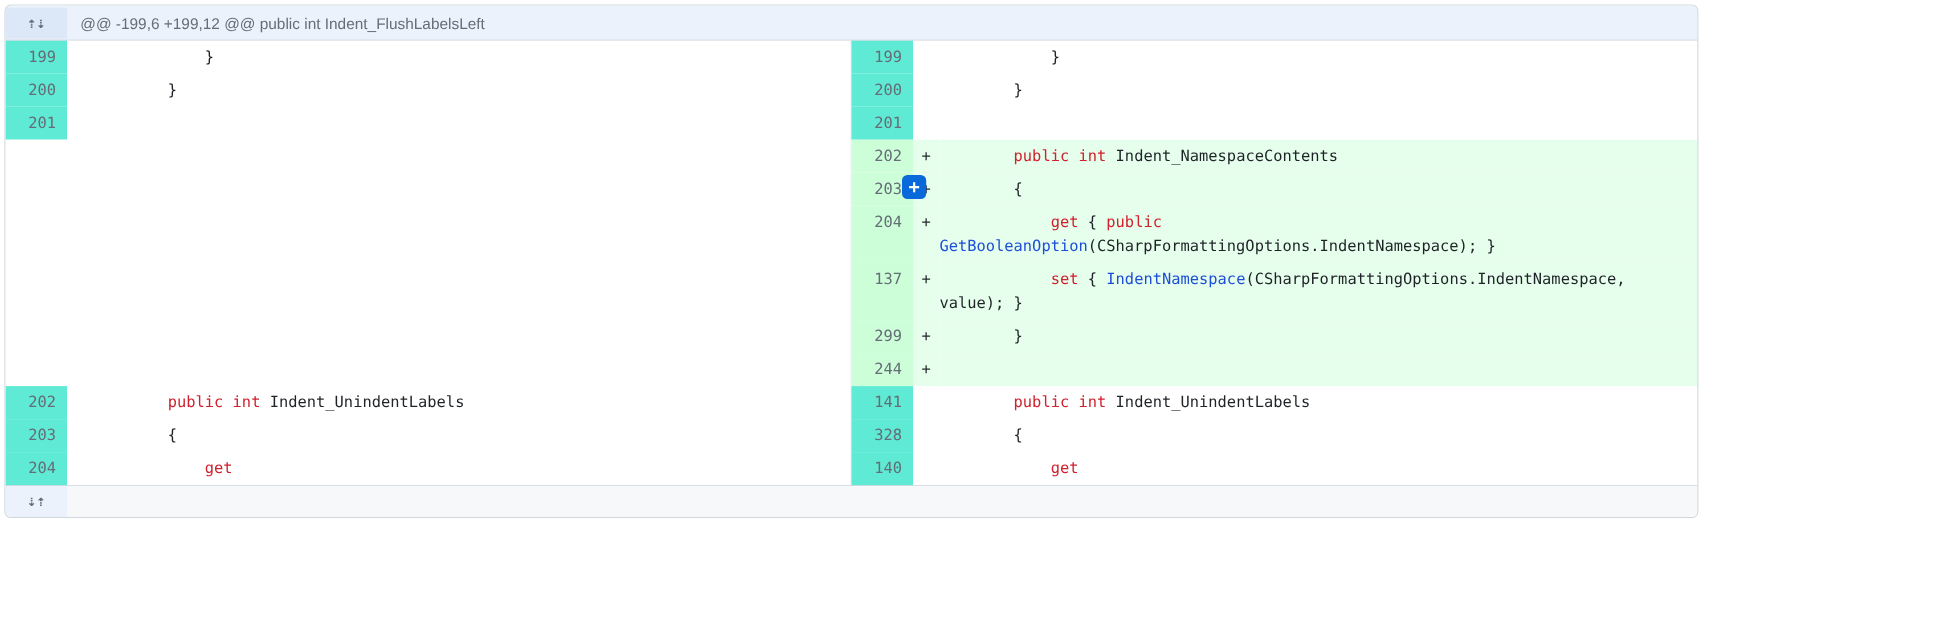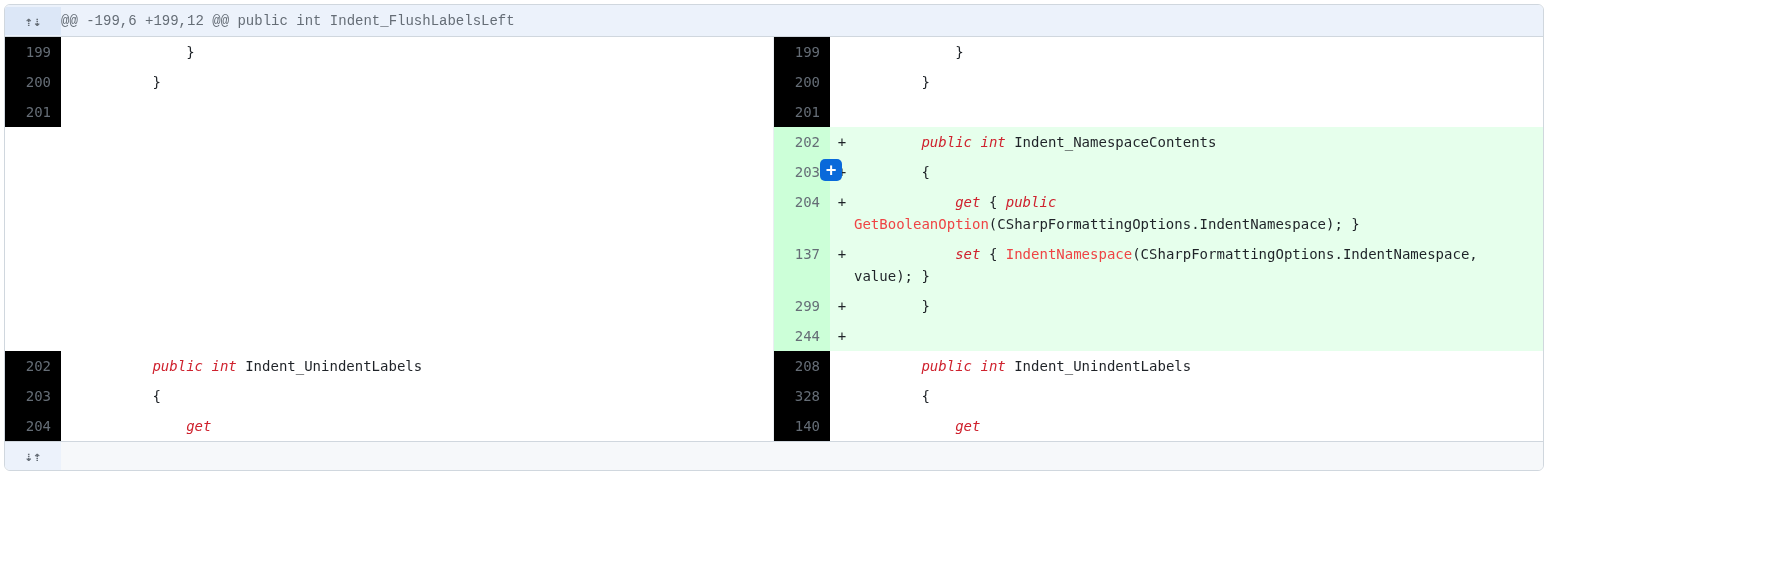--- a/index.html
+++ b/index.html
@@ -28,22 +28,22 @@
     width: 56px;
     text-align: center;
     padding: 6px 0;
     background: #dce7f7;
     cursor: pointer;
     font-weight: bold;
     font-size: 14px;
     flex-shrink: 0;
   }
   .hunk-text {
-    padding: 6px 0;
-    font-family: Liberation Mono, monospace;
+    padding: 6px 12px;
+    font-family: Liberation Sans, sans-serif;
     white-space: pre;
   }
   .diff-row {
     display: flex;
     width: 100%;
     line-height: 22px;
     font-size: 14px;
     position: relative;
   }
   .side {
@@ -73,21 +73,21 @@
     user-select: none;
   }
   .code {
     flex: 1;
     min-width: 0;
     white-space: pre-wrap;
     word-wrap: break-word;
     padding: 4px 10px 4px 0;
     font-family: inherit;
   }
-  .ctx .lineno { background: #000000; }
+  .ctx .lineno { background: #5eead4; }
   .ctx .marker, .ctx .code { background: #ffffff; }
   .empty-side .lineno,
   .empty-side .marker,
   .empty-side .code {
     background: #ffffff;
   }
   .added .lineno { background: #ccffd8; }
   .added .marker, .added .code { background: #e6ffec; }
   .add-btn {
     position: absolute;
@@ -118,22 +118,22 @@
     background: #ecf2fb;
     cursor: pointer;
     color: #656d76;
     font-weight: bold;
     font-size: 14px;
   }
   .footer-fill {
     flex: 1;
     background: #f6f8fa;
   }
-  .kw { color: #cf222e; font-style: italic; }
-  .fn { color: #ef4444; }
+  .kw { color: #cf222e; }
+  .fn { color: #1d4ed8; }
 </style>
 </head>
 <body>
 
 <div class="diff-container">
   <div class="hunk-header">
     <div class="hunk-expand">⇡⇣</div>
     <div class="hunk-text">@@ -199,6 +199,12 @@ public int Indent_FlushLabelsLeft</div>
   </div>
   <div id="rows">
@@ -246,21 +246,21 @@
           <div class="code"></div>
         </div>
       </div>
       <div class="diff-row">
         <div class="side left ctx">
           <div class="lineno">202</div>
           <div class="marker"></div>
           <div class="code">        <span class="kw">public</span> <span class="kw">int</span> Indent_UnindentLabels</div>
         </div>
         <div class="side ctx">
-          <div class="lineno">208</div>
+          <div class="lineno">141</div>
           <div class="marker"></div>
           <div class="code">        <span class="kw">public</span> <span class="kw">int</span> Indent_UnindentLabels</div>
         </div>
       </div>
       <div class="diff-row">
         <div class="side left ctx">
           <div class="lineno">203</div>
           <div class="marker"></div>
           <div class="code">        {</div>
         </div>

